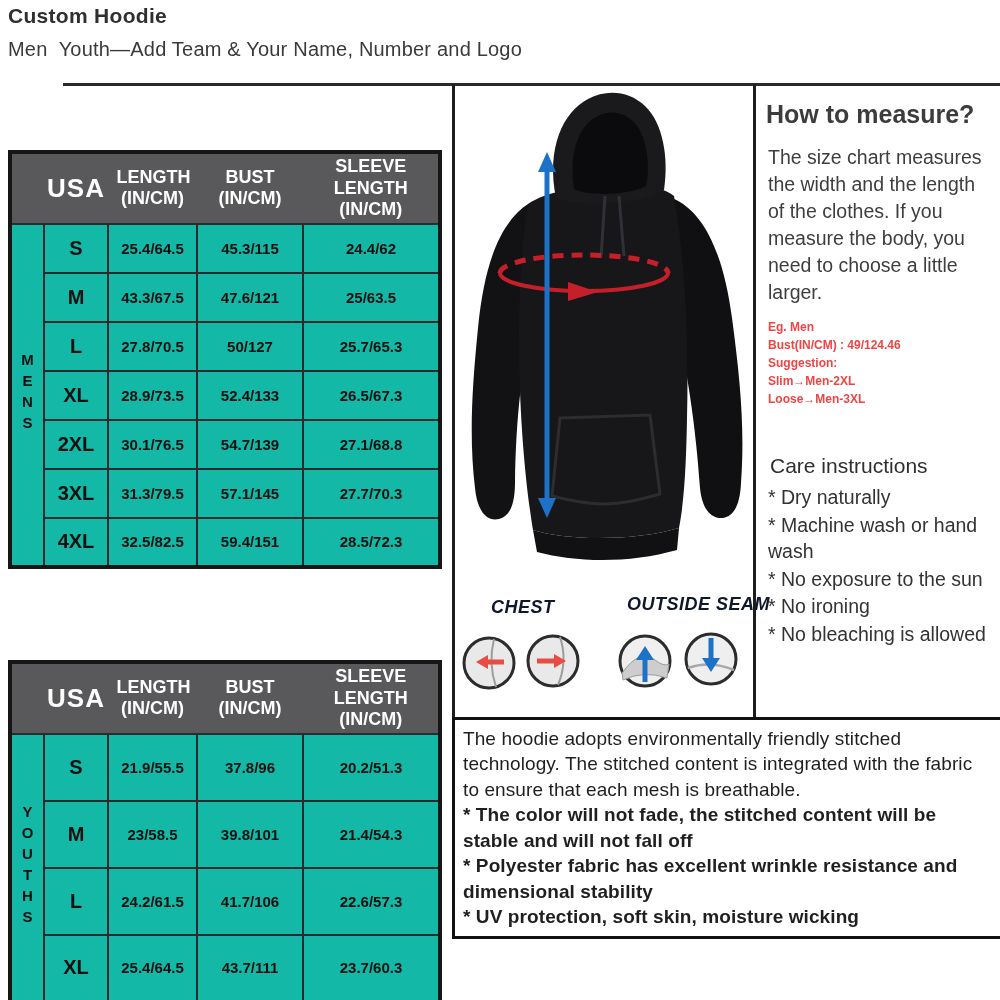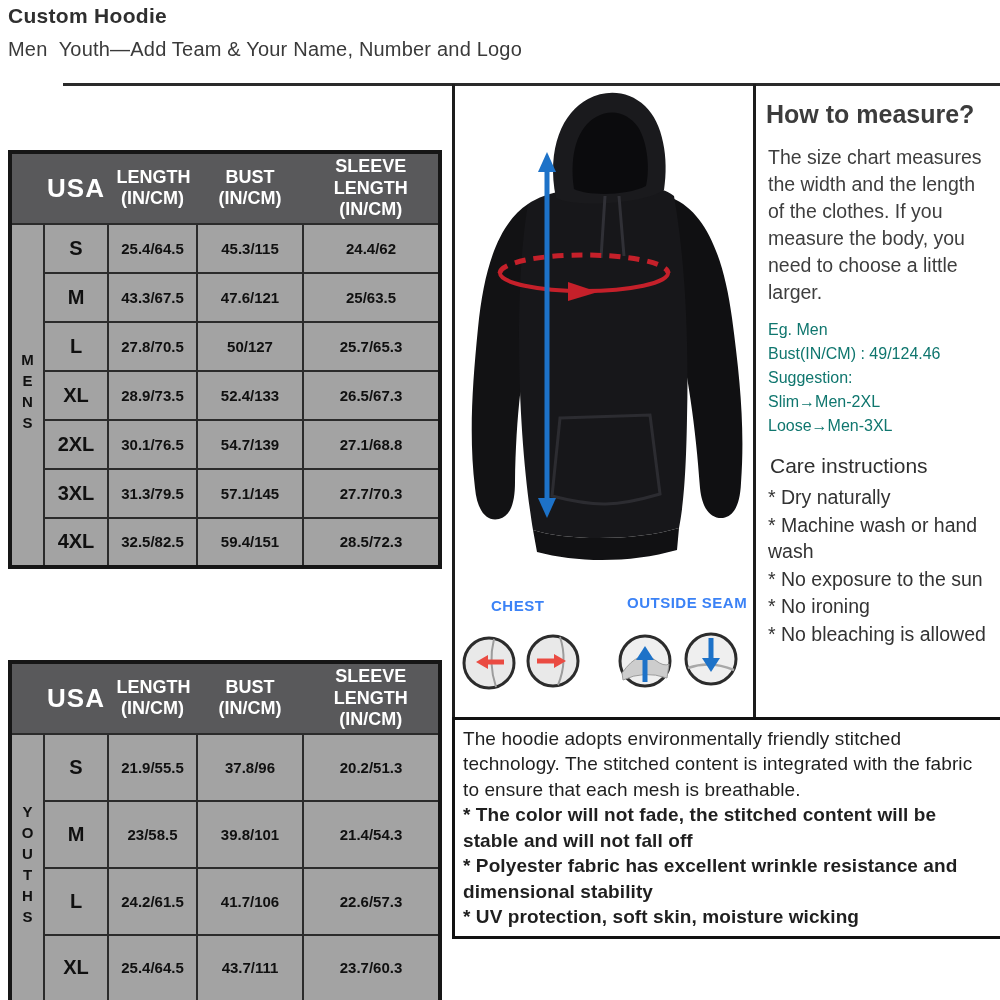--- a/index.html
+++ b/index.html
@@ -8,44 +8,44 @@
 
   .title { position:absolute; left:8px; top:4px; font-size:21px; font-weight:700; color:#2f2f2f; letter-spacing:.3px; }
   .subtitle { position:absolute; left:8px; top:38px; font-size:20px; font-weight:400; color:#3a3a3a; white-space:pre-wrap; letter-spacing:.2px; }
 
   .top-rule { position:absolute; left:63px; top:83px; width:937px; height:3px; background:#2a2a2a; }
   .vline { position:absolute; top:84px; width:3px; background:#1d1d1d; }
   .v1 { left:452px; height:634px; }
   .v2 { left:753px; height:634px; }
 
   
-  table.size-table { position:absolute; border-collapse:collapse; table-layout:fixed; background:#a3a3a3; border:4px solid #161616; }
+  table.size-table { position:absolute; border-collapse:collapse; table-layout:fixed; background:#14b8a6; border:4px solid #161616; }
   table.mens  { left:8px;  top:150px; width:430px; }
   table.youth { left:8px;  top:660px; width:430px; }
   .size-table th { background:#59595b; color:#fff; border:1px solid #59595b; font-weight:700; font-size:18px; line-height:1.2; text-align:center; padding:2px 8px; }
   .size-table th.usa { font-size:26px; letter-spacing:1px; padding:0; }
   .size-table td { border:2px solid #2b2b2b; text-align:center; vertical-align:middle; font-weight:700; font-size:15px; color:#101010; }
   .size-table td.size { font-size:20px; }
   .size-table td.strip { border-left:none; }
   .mens  thead tr { height:55px; }  .mens  tbody tr { height:49px; }
   .youth thead tr { height:55px; }  .youth tbody tr { height:67px; }
   .vert { writing-mode:vertical-rl; text-orientation:upright; font-weight:700; font-size:15px; letter-spacing:4px; color:#111; }
 
   
   .hoodie-svg { position:absolute; left:456px; top:86px; }
   .icons-svg  { position:absolute; left:452px; top:618px; }
-  .diagram-label { position:absolute; font-size:15px; font-weight:700; color:#3b82f6; letter-spacing:.5px; }
+  .diagram-label { position:absolute; font-size:18px; font-weight:700; color:#0f172a; letter-spacing:.5px;font-style:italic; }
   .chest-label { left:491px; top:597px; }
   .seam-label  { left:627px; top:594px; }
 
   
   .measure-panel { position:absolute; left:766px; top:96px; width:232px; }
   .measure-heading { position:absolute; top:4px; left:0; width:100%; font-size:25px; font-weight:700; color:#3c3c3c; }
   .measure-body { position:absolute; top:48px; left:2px; width:226px; font-size:19.5px; line-height:1.38; color:#3e3e3e; }
-  .measure-example { position:absolute; top:222px; left:2px; width:226px; font-size:16px; font-weight:400; line-height:1.5; color:#0f766e; }
+  .measure-example { position:absolute; top:222px; left:2px; width:226px; font-size:12px; font-weight:700; line-height:1.5; color:#ef4444; }
   .care-heading { position:absolute; top:358px; left:4px; font-size:21px; color:#2f2f2f; }
   .care-list { position:absolute; top:388px; left:2px; width:228px; font-size:19.5px; line-height:1.36; color:#333; }
   .care-list div { margin-bottom:1px; }
 
   
   .product-box { position:absolute; left:452px; top:717px; width:548px; height:222px; border:3px solid #111; border-right:none; padding:6px 8px 4px 8px; }
   .product-paragraph { font-size:19px; font-weight:400; color:#1f1f1f; line-height:1.34; letter-spacing:.1px; }
   .product-bullets div { font-size:19px; font-weight:700; color:#1f1f1f; line-height:1.34; letter-spacing:.1px; }
 </style>
 </head>

